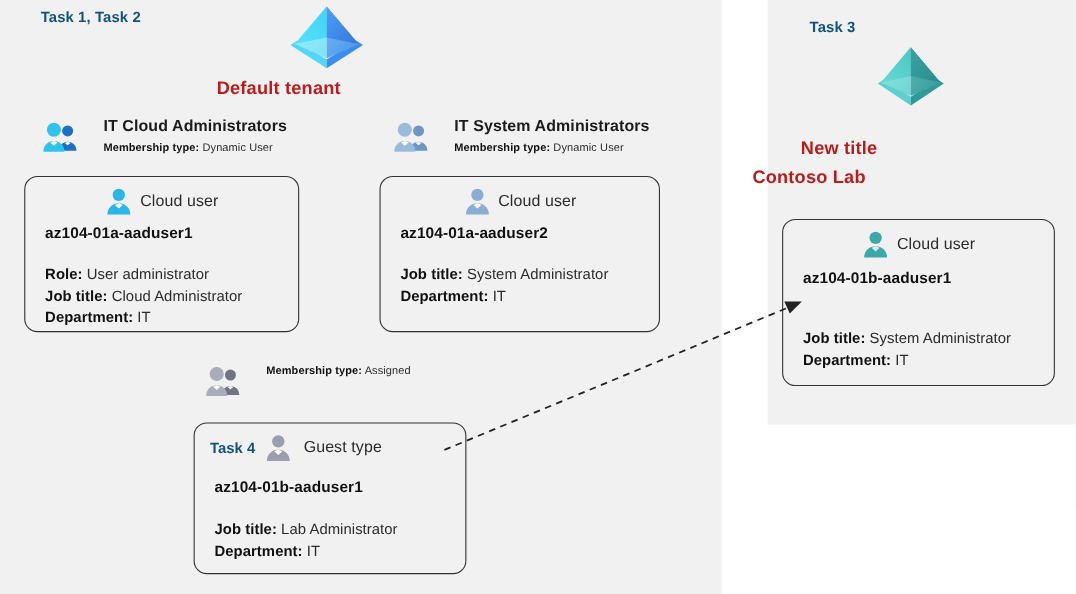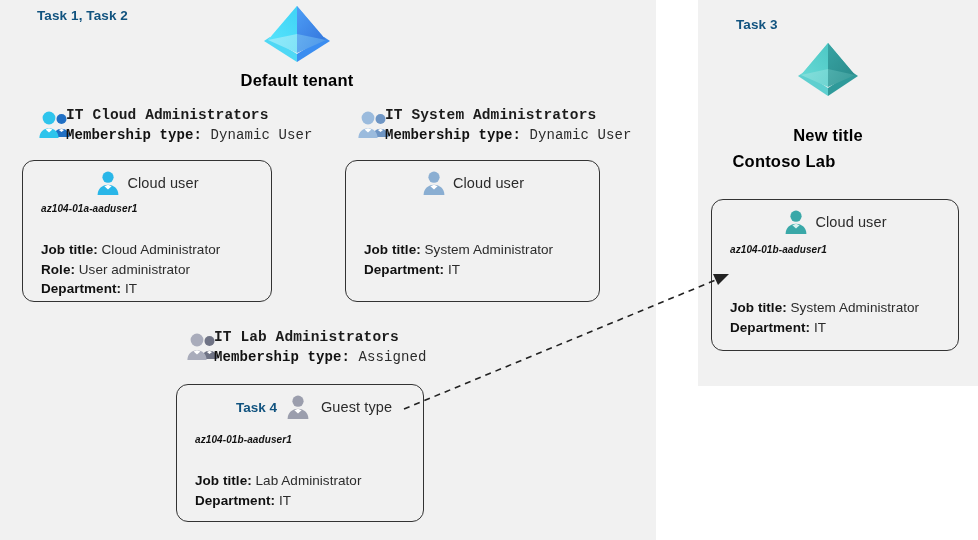--- a/index.html
+++ b/index.html
@@ -17,31 +17,31 @@
 
   .task-tag{
     position:absolute;
     font-size:13.5px;font-weight:bold;color:#11537f;
     letter-spacing:.1px;white-space:nowrap;margin-left:26px;
   }
 
   
   .tenant-logo{position:absolute;}
   .tenant-label{
-    position:absolute;text-align:center;
-    font-size:16.5px;font-weight:bold;color:#000000;
+    position:absolute;text-align:left;
+    font-size:16.5px;font-weight:bold;color:#b91c1c;
     white-space:nowrap;letter-spacing:.2px;
   }
 
   
   .group{position:absolute;}
   .group .g-icon{position:absolute;left:0;top:4px;width:34px;height:30px;}
-  .group .g-text{position:absolute;left:28px;top:0;white-space:nowrap;font-family:Liberation Mono, monospace;}
+  .group .g-text{position:absolute;left:56px;top:0;white-space:nowrap;}
   .g-title{font-size:14.5px;font-weight:bold;color:#1b1b1b;line-height:19px;letter-spacing:.1px;}
-  .g-sub{font-size:14px;line-height:20px;color:#2b2b2b;letter-spacing:.1px;}
+  .g-sub{font-size:10px;line-height:20px;color:#2b2b2b;letter-spacing:.1px;}
   .g-sub b{font-weight:bold;color:#111;}
 
   
   .card{
     position:absolute;
     border:1.3px solid #333;
     border-radius:12px;
     background:transparent;
     box-sizing:border-box;
   }
@@ -49,22 +49,22 @@
     position:absolute;top:9px;left:0;width:100%;
     display:flex;align-items:center;justify-content:center;
     gap:6px;
   }
   .card-head .u-icon{width:26px;height:26px;flex:0 0 26px;}
   .card-head .u-kind{font-size:14.5px;color:#2b2b2b;letter-spacing:.1px;white-space:nowrap;}
   .card-head .inline-task{
     font-size:13.5px;font-weight:bold;color:#11537f;white-space:nowrap;margin-right:2px;
   }
   .card-name{
-    position:absolute;font-size:10px;font-weight:bold;color:#111;
-    letter-spacing:.1px;white-space:nowrap;font-style:italic;
+    position:absolute;font-size:14px;font-weight:bold;color:#111;
+    letter-spacing:.1px;white-space:nowrap;
   }
   .card-props{
     position:absolute;font-size:13.5px;line-height:19.5px;color:#2b2b2b;letter-spacing:.05px;
   }
   .card-props div{white-space:nowrap;}
   .card-props b{font-weight:bold;color:#111;}
 
   #arrow-layer{position:absolute;left:0;top:0;width:978px;height:540px;pointer-events:none;}
 </style>
 </head>
@@ -129,22 +129,22 @@
       <svg width="26" height="26" viewBox="0 0 26 26">
         <circle cx="13" cy="7.2" r="5.6" fill="#29b6e8"></circle>
         <path d="M2.6 25c0-6 4.6-10.2 10.4-10.2S23.4 19 23.4 25z" fill="#29b6e8"></path>
         <path d="M13 14.8l-3.6 1.5 3.6 3.3 3.6-3.3z" fill="#ffffff"></path>
       </svg>
     </span>
     <span class="u-kind">Cloud user</span>
   </div>
   <div class="card-name" style="left:18px;top:42px;">az104-01a-aaduser1</div>
   <div class="card-props" style="left:18px;top:79px;">
+    <div><b>Role:</b> <span>User administrator</span></div>
     <div><b>Job title:</b> <span>Cloud Administrator</span></div>
-    <div><b>Role:</b> <span>User administrator</span></div>
     <div><b>Department:</b> <span>IT</span></div>
   </div>
 </div>
 
 <div class="group" style="left:357px;top:106px;">
   <span class="g-icon">
     <svg width="34" height="30" viewBox="0 0 34 30">
       <circle cx="23.5" cy="9" r="5" fill="#6e95c4"></circle>
       <path d="M15.5 27c0-5 3.6-8.2 8-8.2s8 3.2 8 8.2z" fill="#6e95c4"></path>
       <path d="M23.5 18.8l-2.6 1.1 2.6 2.2 2.6-2.2z" fill="#ffffff"></path>
@@ -163,45 +163,45 @@
   <div class="card-head">
     <span class="u-icon">
       <svg width="26" height="26" viewBox="0 0 26 26">
         <circle cx="13" cy="7.2" r="5.6" fill="#8aaed2"></circle>
         <path d="M2.6 25c0-6 4.6-10.2 10.4-10.2S23.4 19 23.4 25z" fill="#8aaed2"></path>
         <path d="M13 14.8l-3.6 1.5 3.6 3.3 3.6-3.3z" fill="#ffffff"></path>
       </svg>
     </span>
     <span class="u-kind">Cloud user</span>
   </div>
+  <div class="card-name" style="left:18px;top:42px;">az104-01a-aaduser2</div>
   <div class="card-props" style="left:18px;top:79px;">
     <div><b>Job title:</b> <span>System Administrator</span></div>
     <div><b>Department:</b> <span>IT</span></div>
   </div>
 </div>
 
 <div class="group" style="left:186px;top:328px;">
   <span class="g-icon">
     <svg width="34" height="30" viewBox="0 0 34 30">
       <circle cx="23.5" cy="9" r="5" fill="#6f7385"></circle>
       <path d="M15.5 27c0-5 3.6-8.2 8-8.2s8 3.2 8 8.2z" fill="#6f7385"></path>
       <path d="M23.5 18.8l-2.6 1.1 2.6 2.2 2.6-2.2z" fill="#ffffff"></path>
       <circle cx="11" cy="8" r="6.4" fill="#a9acbb"></circle>
       <path d="M1.4 28c0-6 4.3-9.8 9.6-9.8s9.6 3.8 9.6 9.8z" fill="#a9acbb"></path>
       <path d="M11 18.2l-3.4 1.4 3.4 3 3.4-3z" fill="#ffffff"></path>
     </svg>
   </span>
   <span class="g-text">
-    <div class="g-title">IT Lab Administrators</div>
     <div class="g-sub"><b>Membership type:</b> <span>Assigned</span></div>
   </span>
 </div>
 
 <div class="card" style="left:176px;top:384px;width:248px;height:138px;">
-  <div class="card-head" style="justify-content:center;padding-left:14px;">
+  <div class="card-head" style="justify-content:flex-start;padding-left:14px;">
     <span class="inline-task">Task 4</span>
     <span class="u-icon">
       <svg width="26" height="26" viewBox="0 0 26 26">
         <circle cx="13" cy="7.2" r="5.6" fill="#9b9ead"></circle>
         <path d="M2.6 25c0-6 4.6-10.2 10.4-10.2S23.4 19 23.4 25z" fill="#9b9ead"></path>
         <path d="M13 14.8l-3.6 1.5 3.6 3.3 3.6-3.3z" fill="#ffffff"></path>
       </svg>
     </span>
     <span class="u-kind" style="margin-left:4px;">Guest type</span>
   </div>

